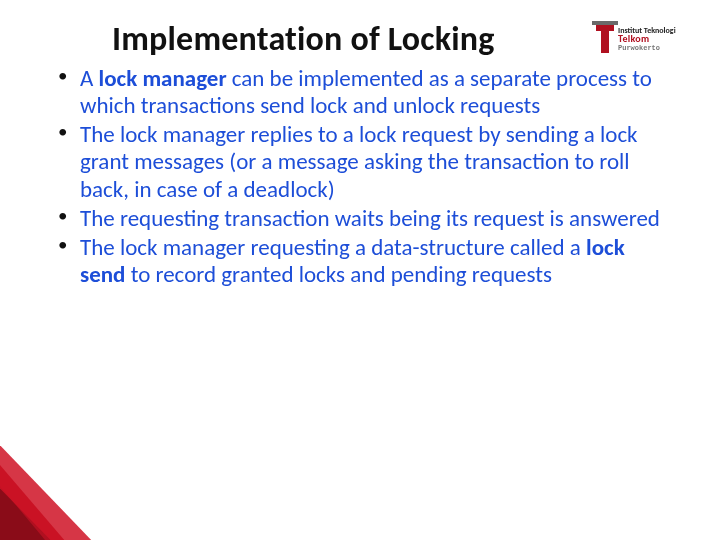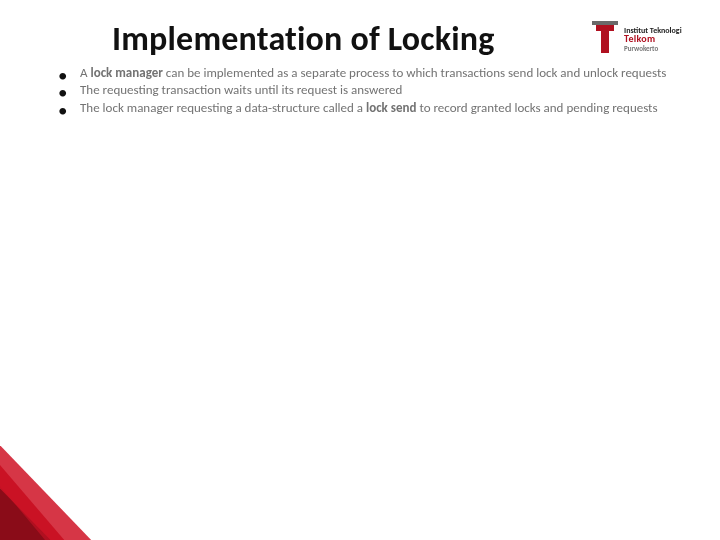--- a/index.html
+++ b/index.html
@@ -20,22 +20,22 @@
   .title {
     font-size: 34px;
     font-weight: 700;
     color: #111;
     text-align: left;
     margin-left: 60px;
     margin-bottom: 6px;
     letter-spacing: 0.2px;
   }
   .content {
-    font-size: 13px;
-    color: #737373;
+    font-size: 23px;
+    color: #1d4ed8;
     line-height: 1.18;
     padding-right: 10px;
   }
   .content ul {
     list-style: none;
     padding-left: 0;
   }
   .content li {
     position: relative;
     padding-left: 28px;
@@ -51,36 +51,35 @@
   }
   .b { font-weight: 700; }
   .logo {
     position: absolute;
     top: 14px;
     right: 18px;
     width: 110px;
     height: 50px;
     display: flex;
     align-items: center;
-    gap: 6px;
   }
   .logo-mark {
     width: 26px;
     height: 40px;
     position: relative;
   }
   .logo-mark svg { width: 100%; height: 100%; }
   .logo-text {
     display: flex;
     flex-direction: column;
     line-height: 1;
   }
   .logo-line1 { font-size: 8px; color: #222; font-weight: 600; }
   .logo-line2 { font-size: 10px; color: #b01020; font-weight: 800; letter-spacing: 0.3px; }
-  .logo-line3 { font-size: 7px; color: #777; font-weight: 600; margin-top: 1px; }
+  .logo-line3 { font-size: 7px; color: #777; font-weight: 600; margin-top: 1px; font-family: Liberation Mono, monospace; }
   .corner {
     position: absolute;
     left: -30px;
     bottom: -30px;
     width: 200px;
     height: 200px;
   }
   .corner svg { width: 100%; height: 100%; }
 </style>
 </head>
@@ -103,21 +102,24 @@
   </div>
 
   <h1 class="title">Implementation of Locking</h1>
 
   <div class="content">
     <ul>
       <li>
         <span>A </span><span class="b">lock manager</span><span> can be implemented as a separate process to which transactions send lock and unlock requests</span>
       </li>
       <li>
-        <span>The requesting transaction waits until its request is answered</span>
+        <span>The lock manager replies to a lock request by sending a lock grant messages (or a message asking the transaction to roll back, in case of  a deadlock)</span>
+      </li>
+      <li>
+        <span>The requesting transaction waits being its request is answered</span>
       </li>
       <li>
         <span>The lock manager requesting a data-structure called a </span><span class="b">lock send</span><span> to record granted locks and pending requests</span>
       </li>
     </ul>
   </div>
 
   <div class="corner">
     <svg viewBox="0 0 200 200">
       <polygon points="0,60 120,200 0,200" fill="#b01020"></polygon>

